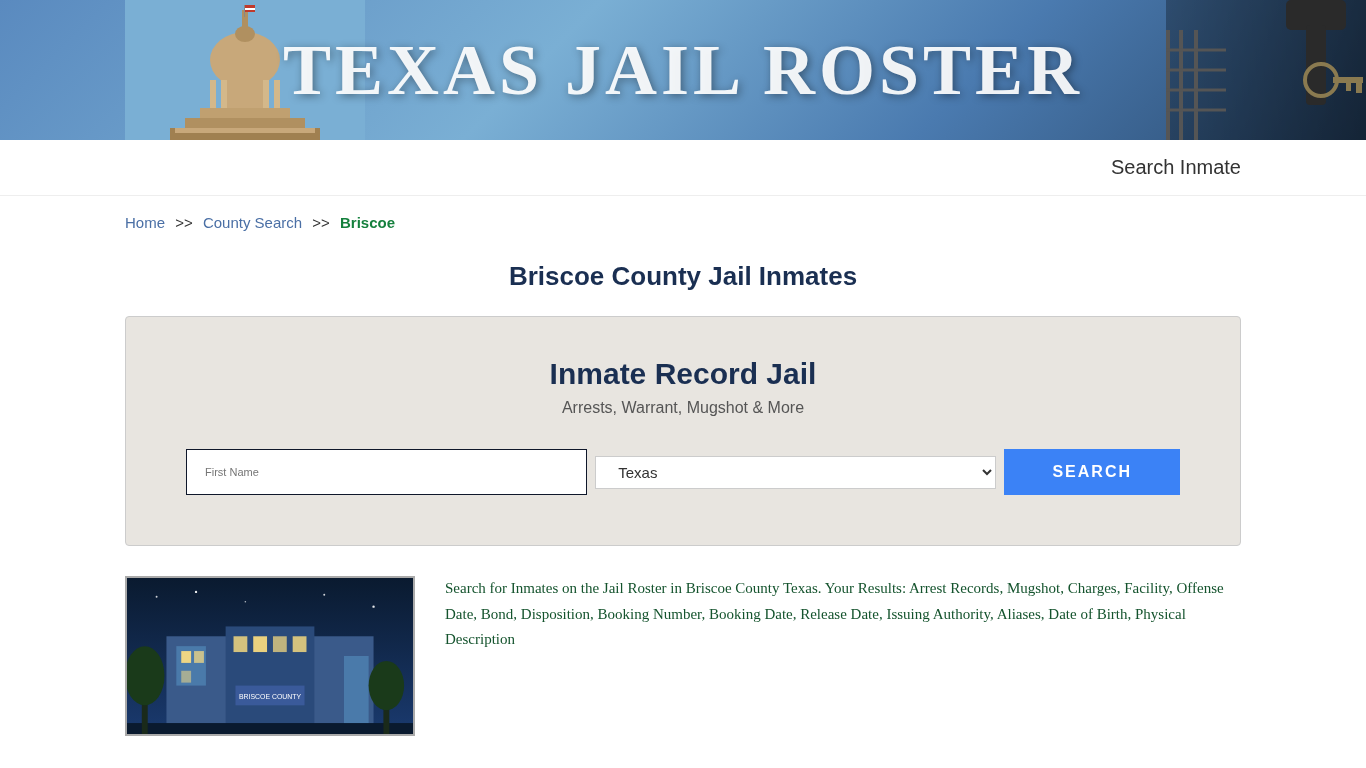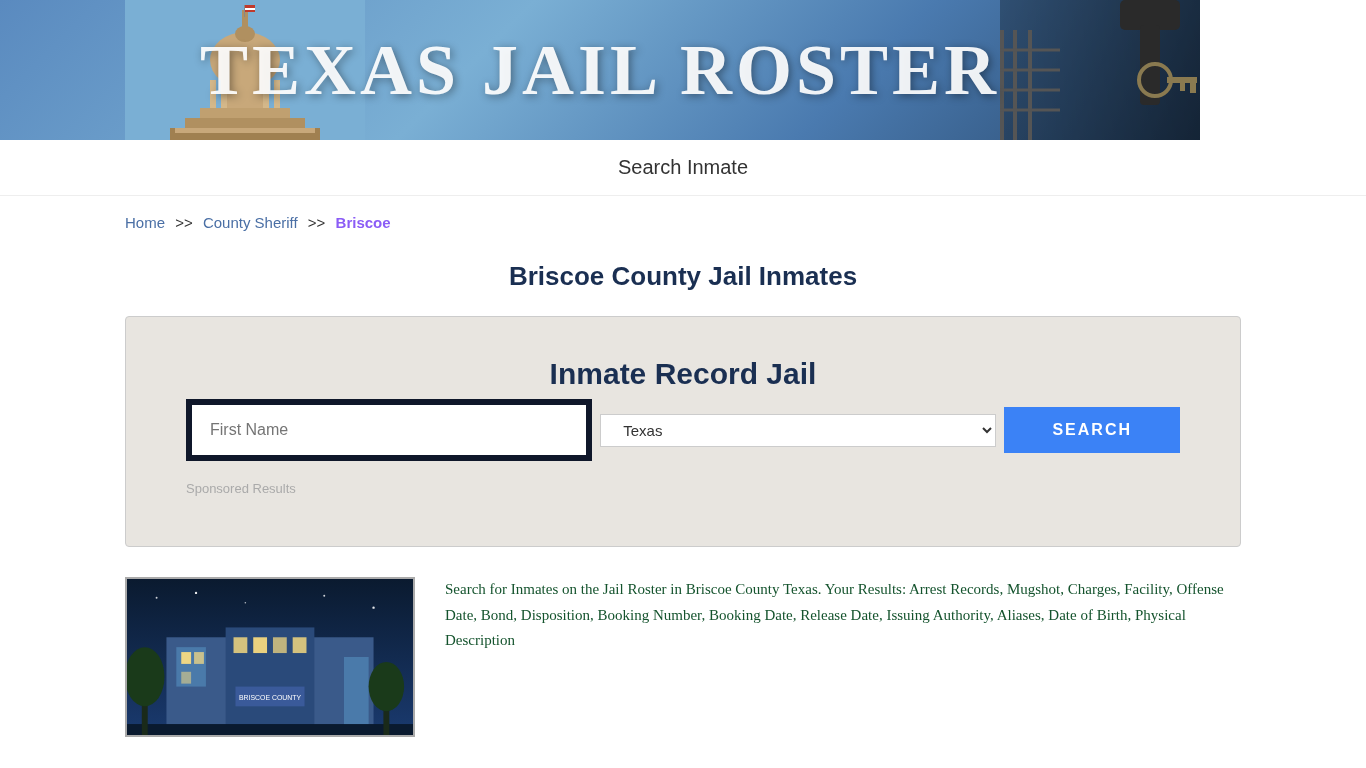--- a/index.html
+++ b/index.html
@@ -1,20 +1,20 @@
 <!DOCTYPE html>
 <html><head>
   <meta charset="utf-8">
   <style>
     * { box-sizing: border-box; margin: 0; padding: 0; }
     body { font-family: Arial, sans-serif; background: #fff; color: #333; width: 1366px; }
 
     
     .header-banner {
-      width: 1200px;
+      width: 1366px;
       height: 140px;
       background: linear-gradient(135deg, #5a8abf 0%, #7aafd4 40%, #4a7aaf 70%, #2a4a6f 100%);
       display: flex;
       align-items: center;
       justify-content: center;
       position: relative;
       overflow: hidden;
     }
     .header-banner .banner-title {
       font-size: 72px;
@@ -52,21 +52,21 @@
       width: 100%;
       height: 100%;
     }
 
     
     .nav-bar {
       width: 1366px;
       padding: 16px 125px;
       display: flex;
       align-items: center;
-      justify-content: center;
+      justify-content: flex-end;
       background: #fff;
       border-bottom: 1px solid #eee;
     }
     .nav-left {
       font-size: 20px;
       color: #333;
       font-weight: normal;
     }
     .nav-right {
       display: flex;
@@ -126,21 +126,21 @@
     .breadcrumb a {
       color: #4a6fa5;
       text-decoration: none;
     }
     .breadcrumb .separator {
       color: #333;
       margin: 0 6px;
     }
     .breadcrumb .current {
       font-weight: bold;
-      color: #8b5cf6;
+      color: #15803d;
     }
 
     
     .page-title {
       text-align: center;
       font-size: 26px;
       font-weight: bold;
       color: #1a2f52;
       margin: 12px 0 24px;
     }
@@ -167,22 +167,22 @@
       margin-bottom: 32px;
     }
     .search-fields {
       display: flex;
       gap: 0;
       align-items: center;
     }
     .search-input-field {
       flex: 1;
       padding: 16px 18px;
-      border: 6px solid #0f172a;
-      font-size: 16px;
+      border: 1px solid #0f172a;
+      font-size: 11px;
       color: #999;
       outline: none;
       background: #fff;
       margin-right: 8px;
     }
     .search-select {
       flex: 1;
       padding: 6px 18px;
       border: 1px solid #ccc;
       font-size: 15px;
@@ -294,36 +294,36 @@
   </div>
 </div>
 
 <div class="nav-bar">
   <div class="nav-left">Search Inmate</div>
 </div>
 
 <div class="breadcrumb">
   <a href="#">Home</a>
   <span class="separator">&gt;&gt;</span>
-  <a href="#">County Sheriff</a>
+  <a href="#">County Search</a>
   <span class="separator">&gt;&gt;</span>
   <span class="current">Briscoe</span>
 </div>
 
 <h1 class="page-title">Briscoe County Jail Inmates</h1>
 
 <div class="search-section">
   <div class="search-section-title">Inmate Record Jail</div>
+  <div class="search-section-subtitle">Arrests, Warrant, Mugshot &amp; More</div>
   <div class="search-fields">
     <input class="search-input-field" type="text" placeholder="First Name" style="">
     <select class="search-select">
     <option value="Alabama">Alabama</option><option value="Alaska">Alaska</option><option value="Arizona">Arizona</option><option value="Arkansas">Arkansas</option><option value="California">California</option><option value="Colorado">Colorado</option><option value="Connecticut">Connecticut</option><option value="Delaware">Delaware</option><option value="Florida">Florida</option><option value="Georgia">Georgia</option><option value="Hawaii">Hawaii</option><option value="Idaho">Idaho</option><option value="Illinois">Illinois</option><option value="Indiana">Indiana</option><option value="Iowa">Iowa</option><option value="Kansas">Kansas</option><option value="Kentucky">Kentucky</option><option value="Louisiana">Louisiana</option><option value="Maine">Maine</option><option value="Maryland">Maryland</option><option value="Massachusetts">Massachusetts</option><option value="Michigan">Michigan</option><option value="Minnesota">Minnesota</option><option value="Mississippi">Mississippi</option><option value="Missouri">Missouri</option><option value="Montana">Montana</option><option value="Nebraska">Nebraska</option><option value="Nevada">Nevada</option><option value="New Hampshire">New Hampshire</option><option value="New Jersey">New Jersey</option><option value="New Mexico">New Mexico</option><option value="New York">New York</option><option value="North Carolina">North Carolina</option><option value="North Dakota">North Dakota</option><option value="Ohio">Ohio</option><option value="Oklahoma">Oklahoma</option><option value="Oregon">Oregon</option><option value="Pennsylvania">Pennsylvania</option><option value="Rhode Island">Rhode Island</option><option value="South Carolina">South Carolina</option><option value="South Dakota">South Dakota</option><option value="Tennessee">Tennessee</option><option value="Texas" selected="">Texas</option><option value="Utah">Utah</option><option value="Vermont">Vermont</option><option value="Virginia">Virginia</option><option value="Washington">Washington</option><option value="West Virginia">West Virginia</option><option value="Wisconsin">Wisconsin</option><option value="Wyoming">Wyoming</option></select>
     <button class="search-btn">SEARCH</button>
   </div>
-  <div class="sponsored-label">Sponsored Results</div>
 </div>
 
 <div class="description-section">
   <div class="description-image">
     <svg width="290" height="160" viewBox="0 0 290 160" xmlns="http://www.w3.org/2000/svg">
       <rect width="290" height="160" fill="#1a3a5f"></rect>
 
       <rect width="290" height="160" fill="url(#nightSky)"></rect>
       <defs>
         <linearGradient id="nightSky" x1="0%" y1="0%" x2="0%" y2="100%">

